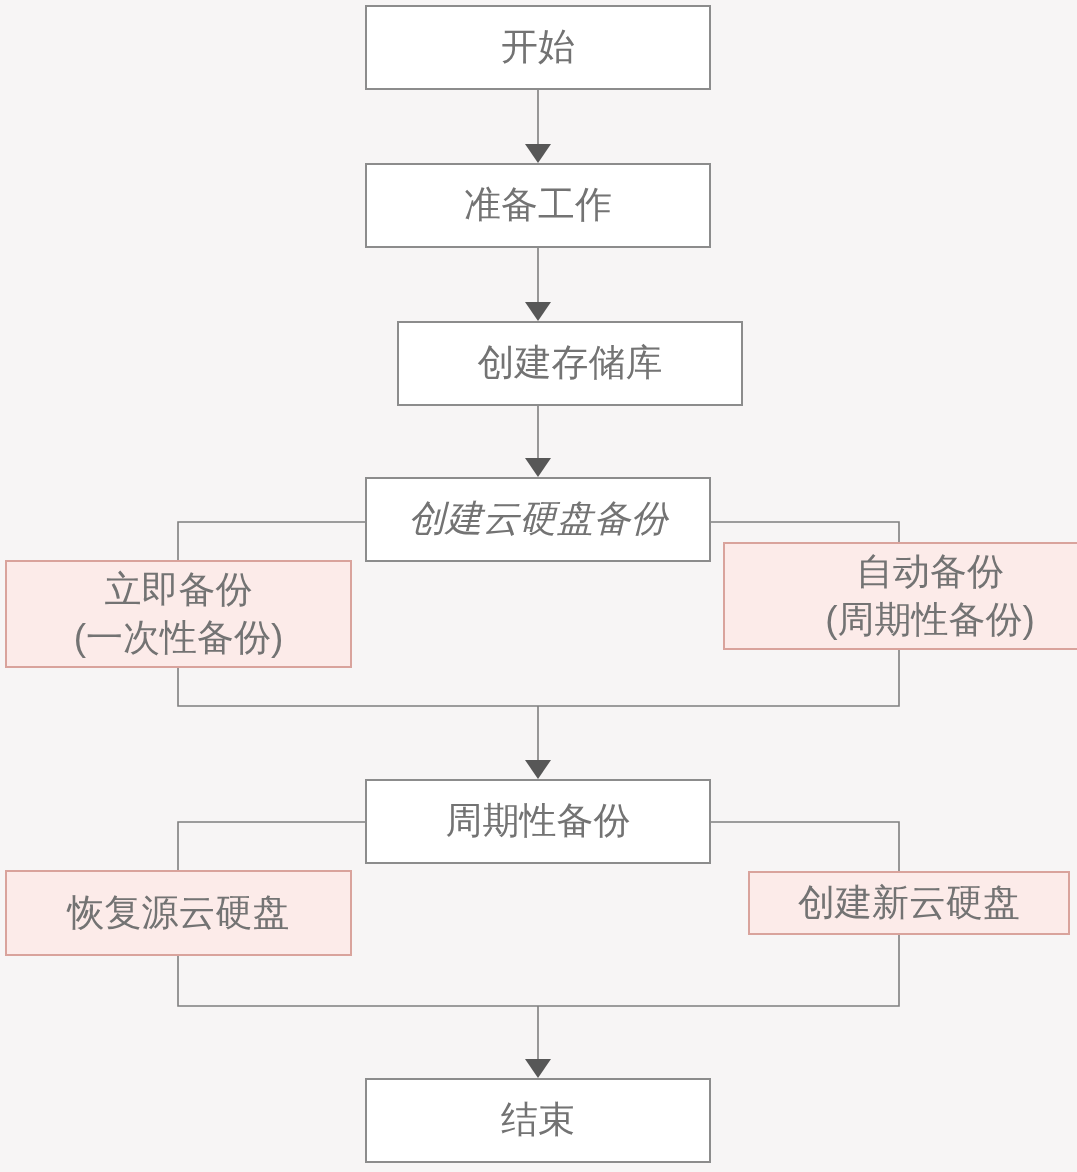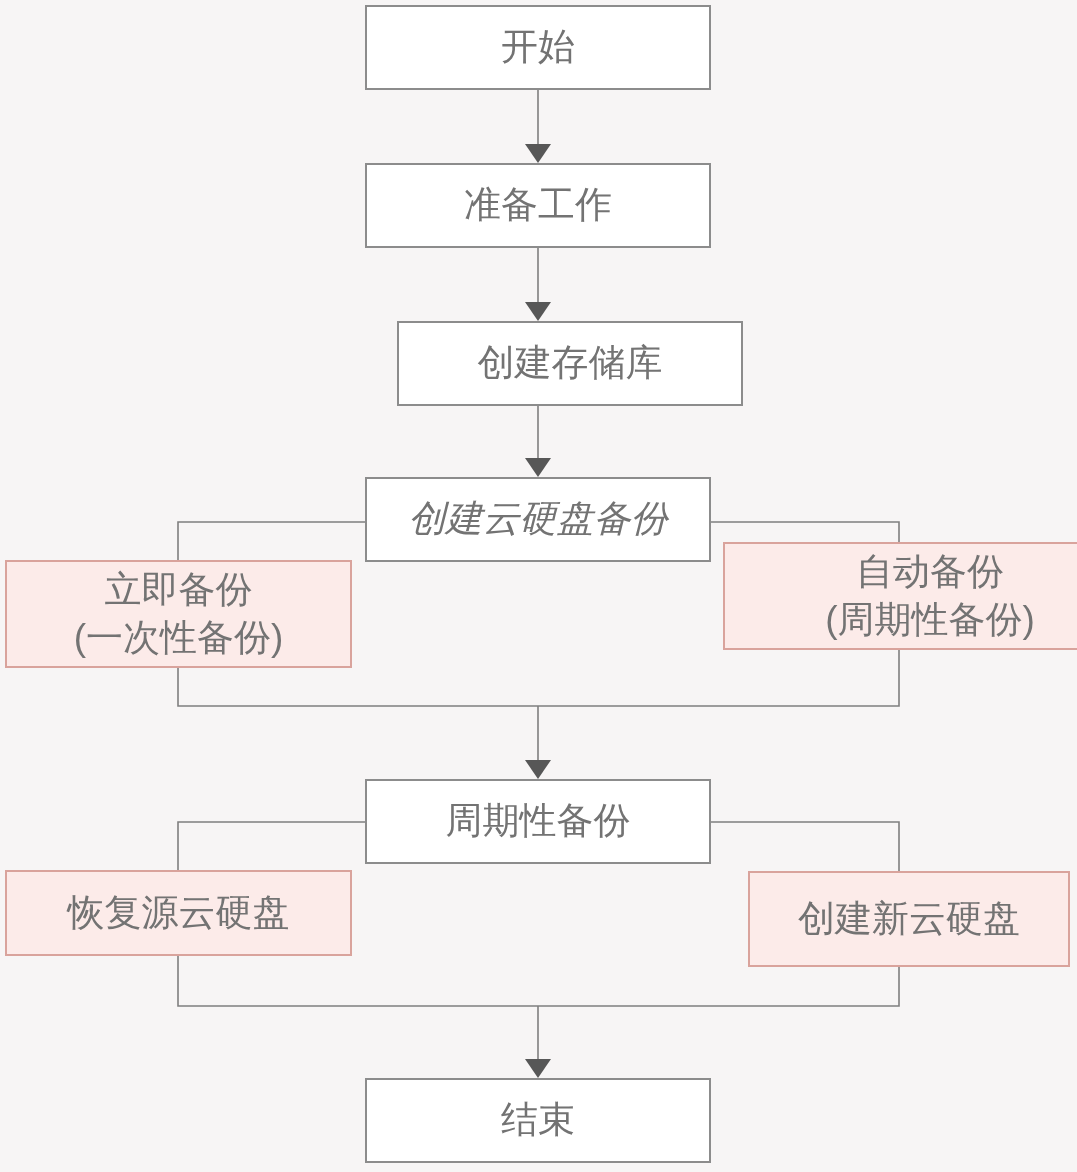--- a/index.html
+++ b/index.html
@@ -47,21 +47,21 @@
   .n-start         { left: 365px; top: 5px;    width: 346px; height: 85px; }
   .n-prepare       { left: 365px; top: 163px;  width: 346px; height: 85px; align-items: center; }
   .n-vault         { left: 365px; top: 321px;  width: 346px; height: 85px; margin-left: 32px; }
   .n-backup        { left: 365px; top: 477px;  width: 346px; height: 85px; font-style: italic; }
   .n-restore       { left: 365px; top: 779px;  width: 346px; height: 85px; }
   .n-end           { left: 365px; top: 1078px; width: 346px; height: 85px; align-items: center; }
   
   .n-immediate     { left: 5px;   top: 560px;  width: 347px; height: 108px; }
   .n-auto          { left: 723px; top: 542px;  width: 414px; height: 108px; }
   .n-restore-src   { left: 5px;   top: 870px;  width: 347px; height: 86px; }
-  .n-create-new    { left: 748px; top: 871px;  width: 322px; height: 96px; }
+  .n-create-new    { left: 748px; top: 871px;  width: 322px; height: 64px; }
 </style>
 </head>
 <body>
 
 <div class="canvas">
 
   <svg class="connectors" width="1077" height="1172" viewBox="0 0 1077 1172">
     <g stroke="#7f7f7f" stroke-width="1.6" fill="none">
 
       <line x1="538" y1="90" x2="538" y2="145"></line>

